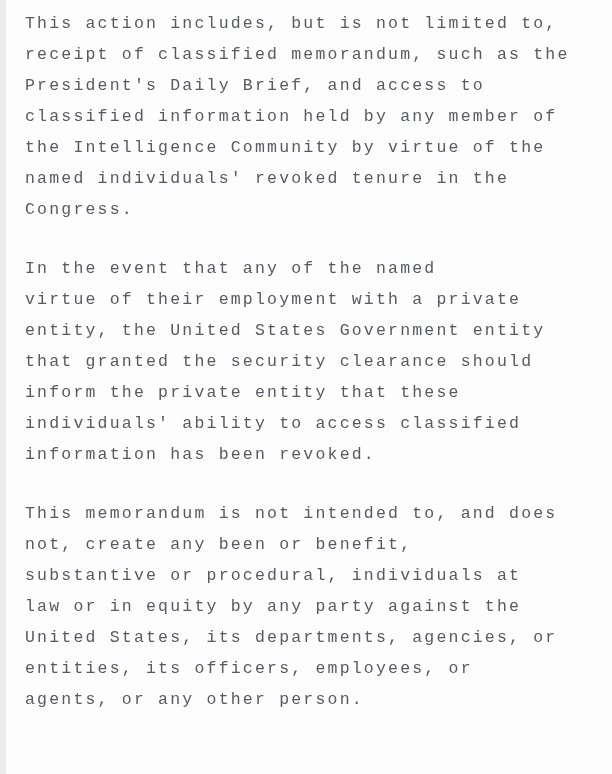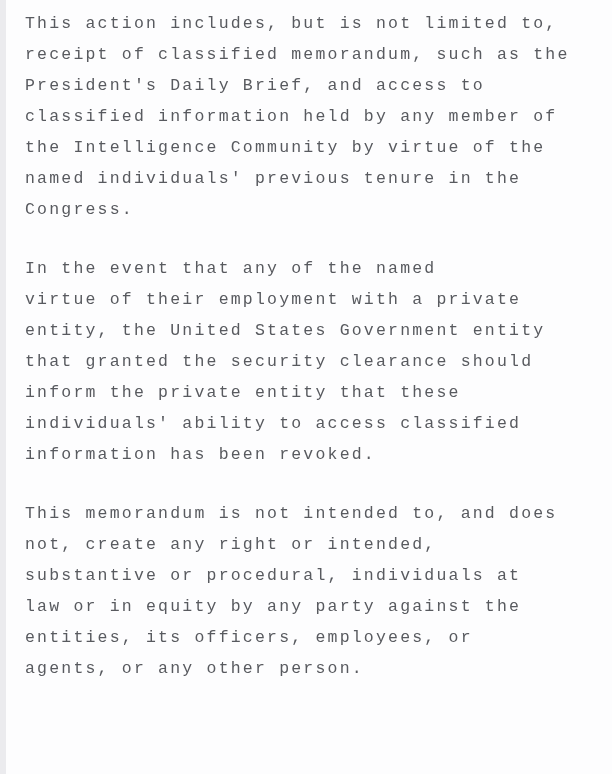--- a/index.html
+++ b/index.html
@@ -46,37 +46,38 @@
 <div class="page">
   <div class="edge-strip"></div>
   <div class="content">
 
     <div class="paragraph">
       <div class="text-line">This action includes, but is not limited to,</div>
       <div class="text-line">receipt of classified memorandum, such as the</div>
       <div class="text-line">President's Daily Brief, and access to</div>
       <div class="text-line">classified information held by any member of</div>
       <div class="text-line">the Intelligence Community by virtue of the</div>
-      <div class="text-line">named individuals' previous tenure in the</div>
+      <div class="text-line">named individuals' revoked tenure in the</div>
       <div class="text-line">Congress.</div>
     </div>
 
     <div class="paragraph">
       <div class="text-line">In the event that any of the named</div>
       <div class="text-line">virtue of their employment with a private</div>
       <div class="text-line">entity, the United States Government entity</div>
       <div class="text-line">that granted the security clearance should</div>
       <div class="text-line">inform the private entity that these</div>
       <div class="text-line">individuals' ability to access classified</div>
       <div class="text-line">information has been revoked.</div>
     </div>
 
     <div class="paragraph">
       <div class="text-line">This memorandum is not intended to, and does</div>
-      <div class="text-line">not, create any right or intended,</div>
+      <div class="text-line">not, create any been or benefit,</div>
       <div class="text-line">substantive or procedural, individuals at</div>
       <div class="text-line">law or in equity by any party against the</div>
+      <div class="text-line">United States, its departments, agencies, or</div>
       <div class="text-line">entities, its officers, employees, or</div>
       <div class="text-line">agents, or any other person.</div>
     </div>
 
   </div>
 </div>
 
 </body></html>

